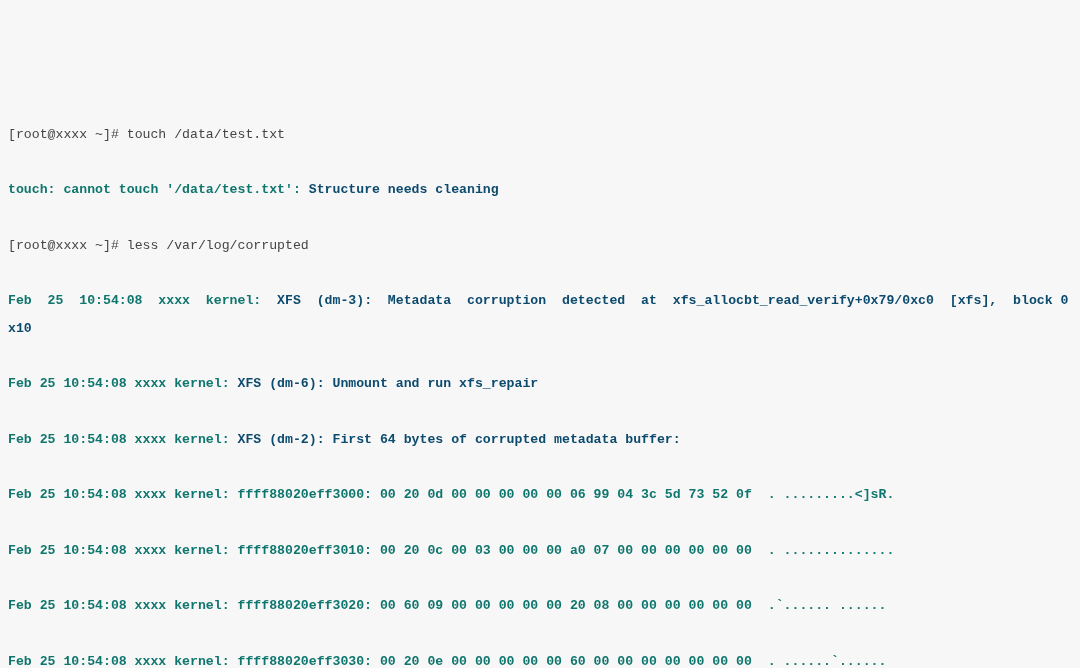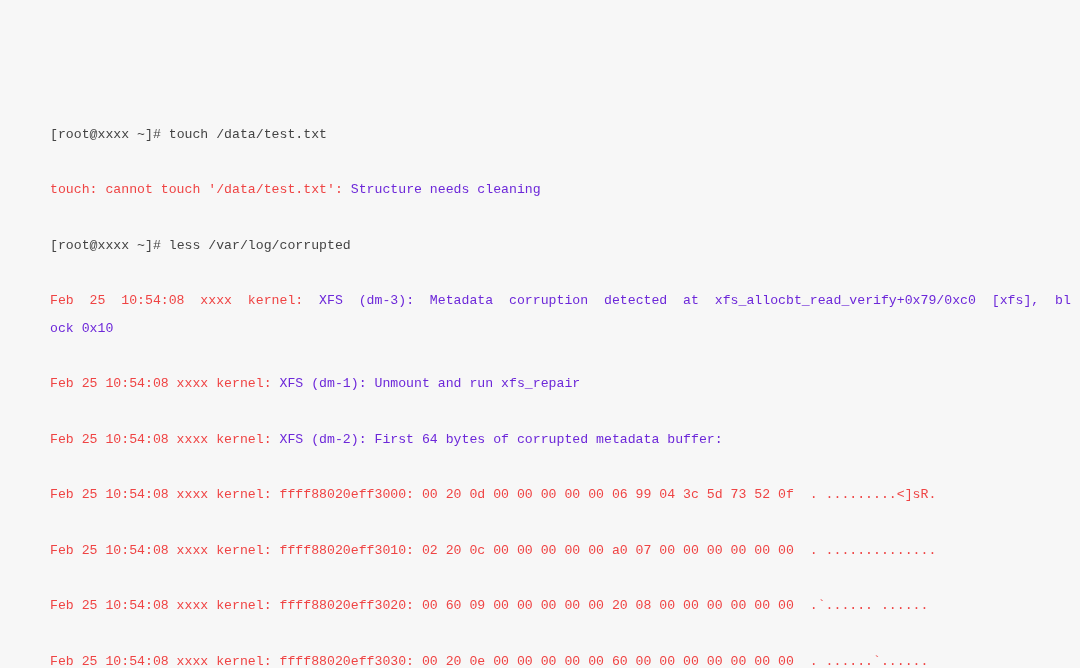--- a/index.html
+++ b/index.html
@@ -8,37 +8,37 @@
     background: #f7f7f7;
     font-family: "Courier New", Consolas, monospace;
     font-size: 13.2px;
     line-height: 2.1;
     color: #444;
     width: 1080px;
     box-sizing: border-box;
     white-space: pre-wrap;
     word-break: break-all;
   }
-  .red { color: #6d28d9; }
-  .blk { color: #ef4444; }
-  .line { display: block; margin-left: 42px; }
+  .red { color: #0c4a6e; font-weight: bold; }
+  .blk { color: #0f766e; font-weight: bold; }
+  .line { display: block; }
 </style>
 </head>
 <body>
 
 
 
 <span class="line"><span>[root@xxxx ~]# </span><span>touch /data/test.txt</span></span>
 <span class="line"><span class="blk">touch: cannot touch '/data/test.txt': </span><span class="red">Structure needs cleaning</span></span>
 <span class="line"><span>[root@xxxx ~]# </span><span>less /var/log/corrupted</span></span>
 <span class="line"><span class="blk">Feb  25  10:54:08  xxxx  kernel:  </span><span class="red">XFS  (dm-3):  Metadata  corruption  detected  at  xfs_allocbt_read_verify+0x79/0xc0  [xfs],  block 0x10</span></span>
-<span class="line"><span class="blk">Feb 25 10:54:08 xxxx kernel: </span><span class="red">XFS (dm-1): Unmount and run xfs_repair</span></span>
+<span class="line"><span class="blk">Feb 25 10:54:08 xxxx kernel: </span><span class="red">XFS (dm-6): Unmount and run xfs_repair</span></span>
 <span class="line"><span class="blk">Feb 25 10:54:08 xxxx kernel: </span><span class="red">XFS (dm-2): First 64 bytes of corrupted metadata buffer:</span></span>
 <span class="line"><span class="blk">Feb 25 10:54:08 xxxx kernel: </span><span class="blk">ffff88020eff3000: 00 20 0d 00 00 00 00 00 06 99 04 3c 5d 73 52 0f  . .........&lt;]sR.</span></span>
-<span class="line"><span class="blk">Feb 25 10:54:08 xxxx kernel: </span><span class="blk">ffff88020eff3010: 02 20 0c 00 00 00 00 00 a0 07 00 00 00 00 00 00  . ..............</span></span>
+<span class="line"><span class="blk">Feb 25 10:54:08 xxxx kernel: </span><span class="blk">ffff88020eff3010: 00 20 0c 00 03 00 00 00 a0 07 00 00 00 00 00 00  . ..............</span></span>
 <span class="line"><span class="blk">Feb 25 10:54:08 xxxx kernel: </span><span class="blk">ffff88020eff3020: 00 60 09 00 00 00 00 00 20 08 00 00 00 00 00 00  .`...... ......</span></span>
 <span class="line"><span class="blk">Feb 25 10:54:08 xxxx kernel: </span><span class="blk">ffff88020eff3030: 00 20 0e 00 00 00 00 00 60 00 00 00 00 00 00 00  . ......`......</span></span>
 
 
 
 
 
 
 
 

